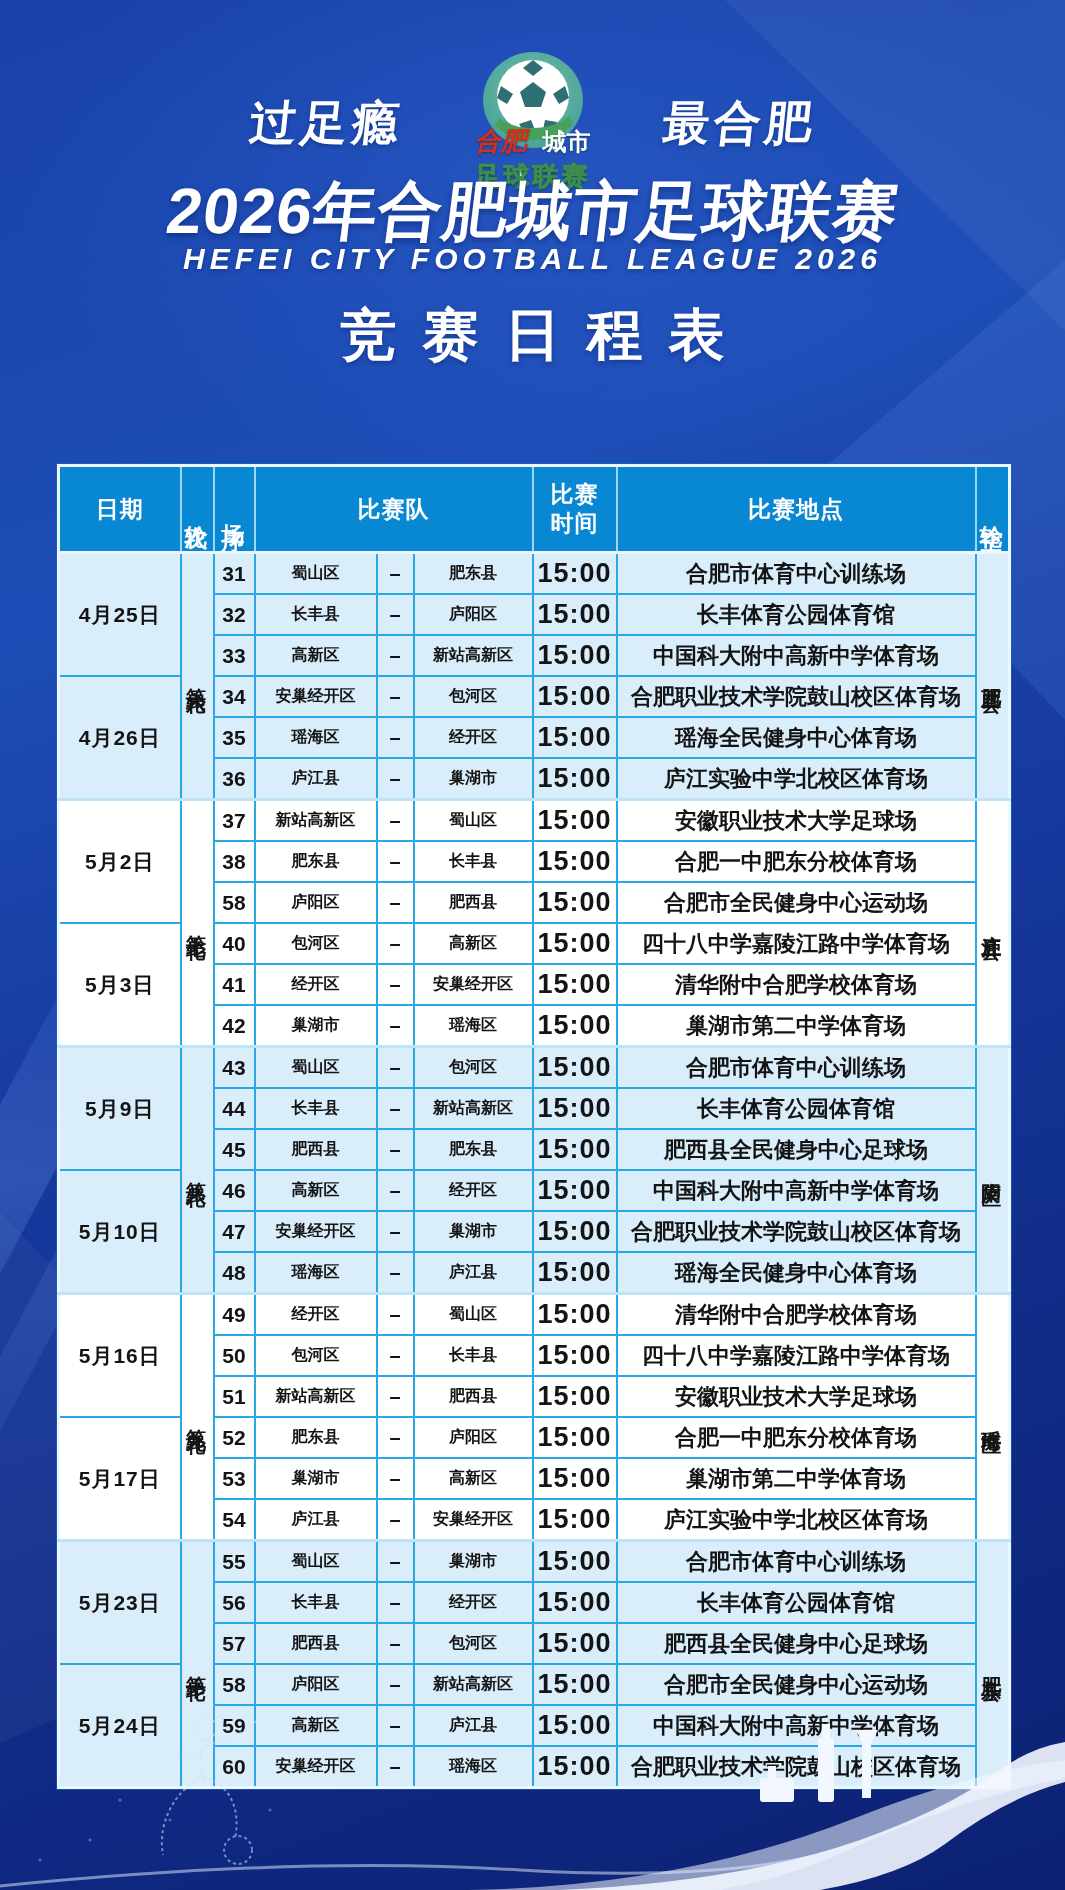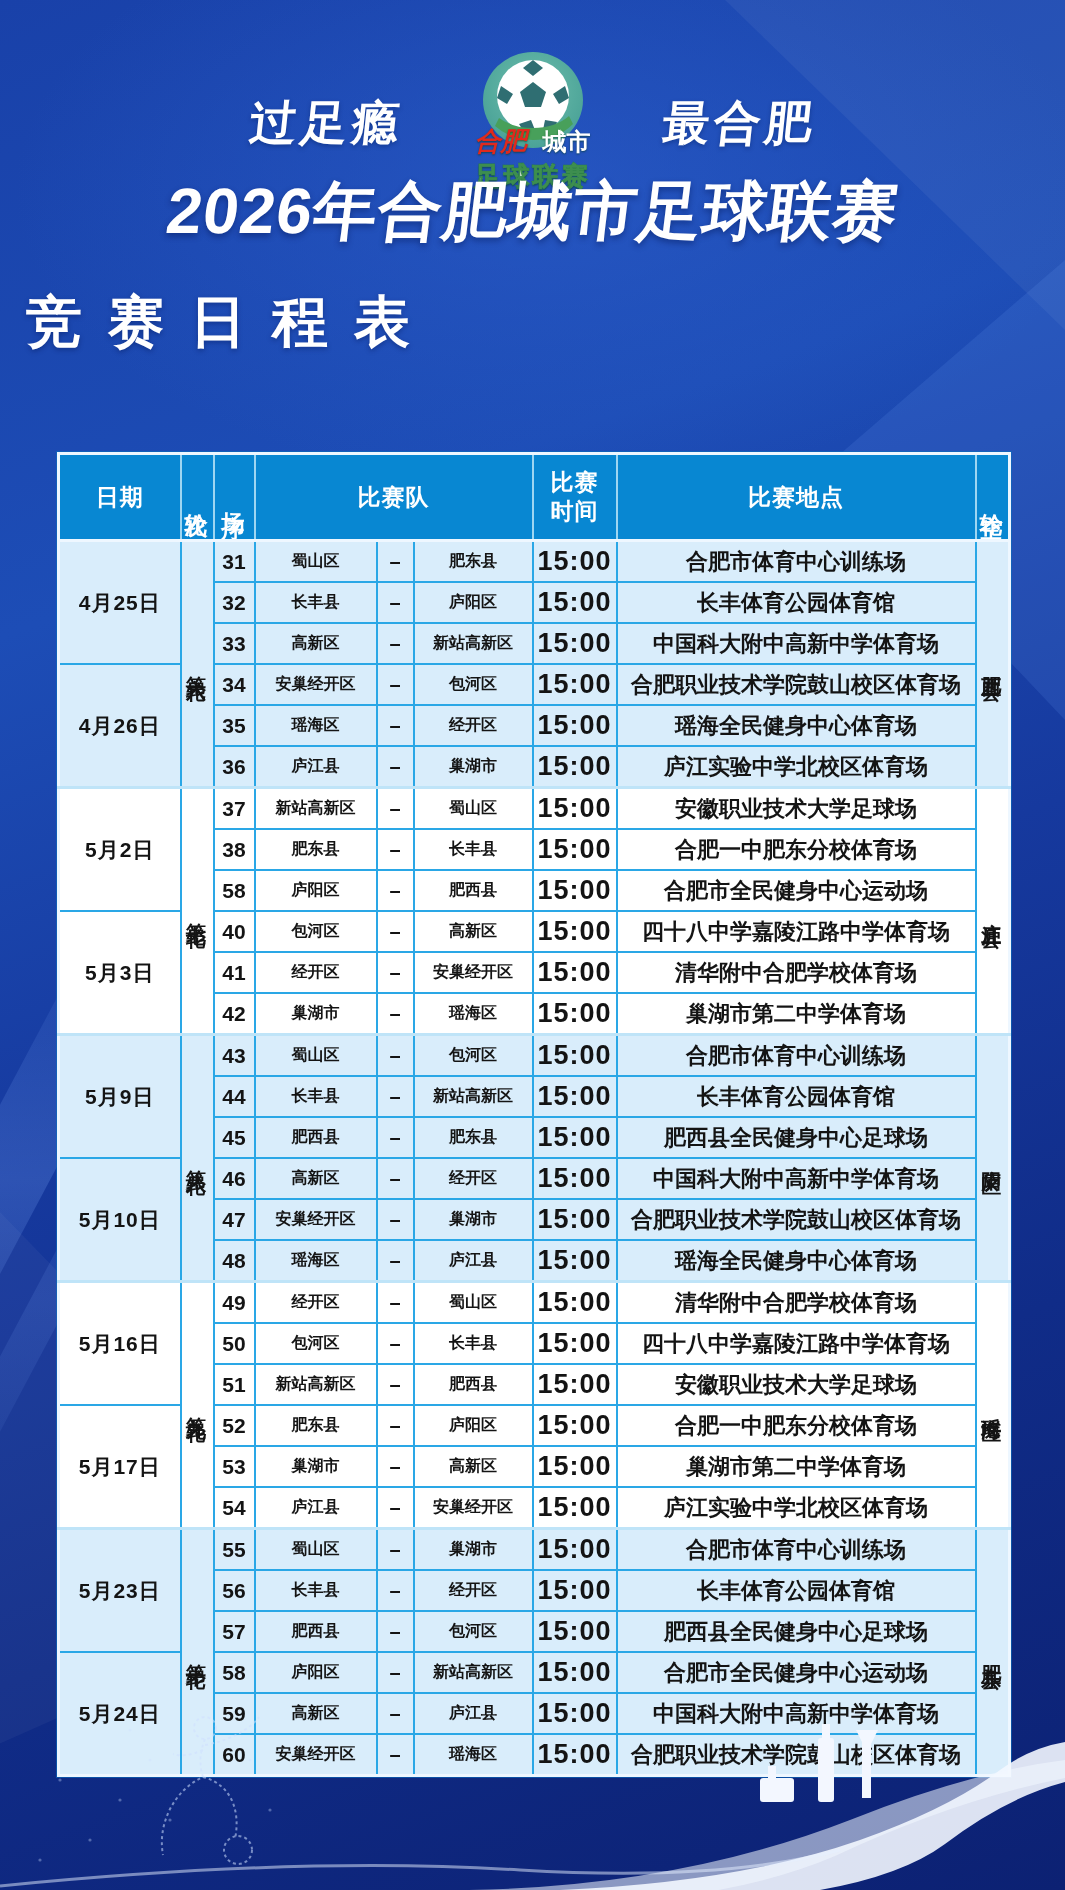--- a/index.html
+++ b/index.html
@@ -46,28 +46,28 @@
       font-family:"DejaVu Serif",serif;}
   .logo-sub2{position:relative;color:#fff;font-weight:bold;font-size:26px;letter-spacing:3px;
       -webkit-text-stroke:1px rgba(40,130,60,.9);text-shadow:0 2px 2px rgba(0,60,20,.55);}
 
   .main-title{position:absolute;top:168px;width:100%;text-align:center;color:#fff;
       font-size:64px;font-weight:bold;transform:skewX(-7deg);letter-spacing:1px;
       text-shadow:0 3px 6px rgba(0,20,80,.45);white-space:nowrap;}
   .sub-title{position:absolute;top:242px;width:100%;text-align:center;color:#fff;
       font-size:30px;font-weight:bold;font-style:italic;letter-spacing:5px;white-space:nowrap;
       text-shadow:0 2px 4px rgba(0,20,80,.4);}
-  .section-title{position:absolute;top:285px;width:100%;color:#fff;
+  .section-title{position:absolute;top:298px;width:100%;text-align:center;color:#fff;
       font-family:Liberation Mono, monospace;font-size:56px;font-weight:bold;
       letter-spacing:26px;text-indent:26px;text-shadow:0 2px 5px rgba(0,20,80,.4);}
 
   
   .table-wrap{position:absolute;left:57px;top:452px;width:951px;}
   table{border-collapse:collapse;table-layout:fixed;width:951px;
-      border:3px solid #eef7ff;box-shadow:0 0 0 1px rgba(10,110,190,.6);}
+      border:3px solid #eef7ff;box-shadow:0 0 0 1px rgba(10,110,190,.6);margin-top:12px;}
   th,td{padding:0;text-align:center;vertical-align:middle;overflow:hidden;}
   thead th{height:84px;background:#0887d2;color:#fff;font-size:23px;font-weight:bold;
       border-left:2px solid #9ed6f2;border-bottom:3px solid #eef7ff;letter-spacing:1px;}
   thead th:first-child{border-left:none;}
   thead th.vert{padding:0;}
   tbody td{height:39px;border:2px solid #2aa7e6;color:#141414;font-size:20px;font-weight:600;}
   td.sh{background:#d9edfb;}
   td.pl{background:#ffffff;}
   td.seq{font-size:21px;}
   td.time{font-size:27px;letter-spacing:1px;}
@@ -113,20 +113,21 @@
       </div>
       <div class="logo-sub">
         <span class="red-script">合肥</span><span>城市</span>
       </div>
       <div class="logo-sub2">足球联赛</div>
     </div>
     <div class="slogan right">最合肥</div>
   </div>
 
   <div class="main-title">2026年合肥城市足球联赛</div>
+  <div class="sub-title">HEFEI CITY FOOTBALL LEAGUE 2026</div>
   <div class="section-title">竞赛日程表</div>
 
   <div class="table-wrap">
     <table>
       <colgroup>
         <col style="width:122px">
           <col style="width:33px">
           <col style="width:41px">
         <col style="width:122px">
           <col style="width:37px">

